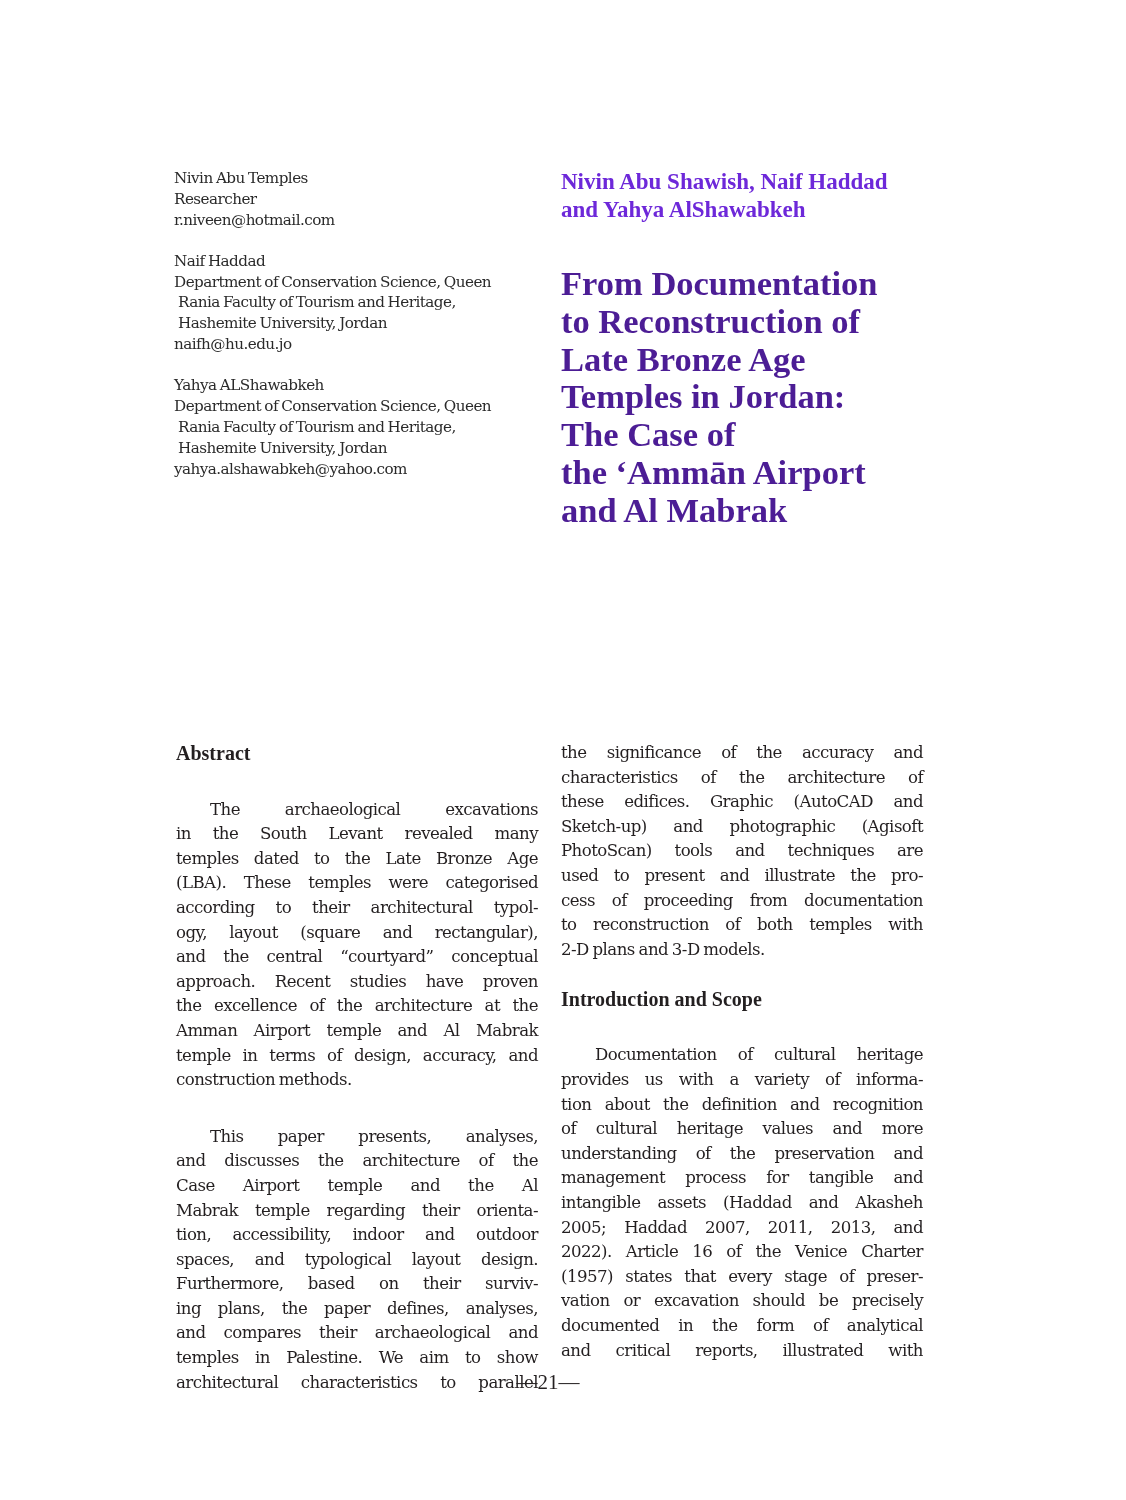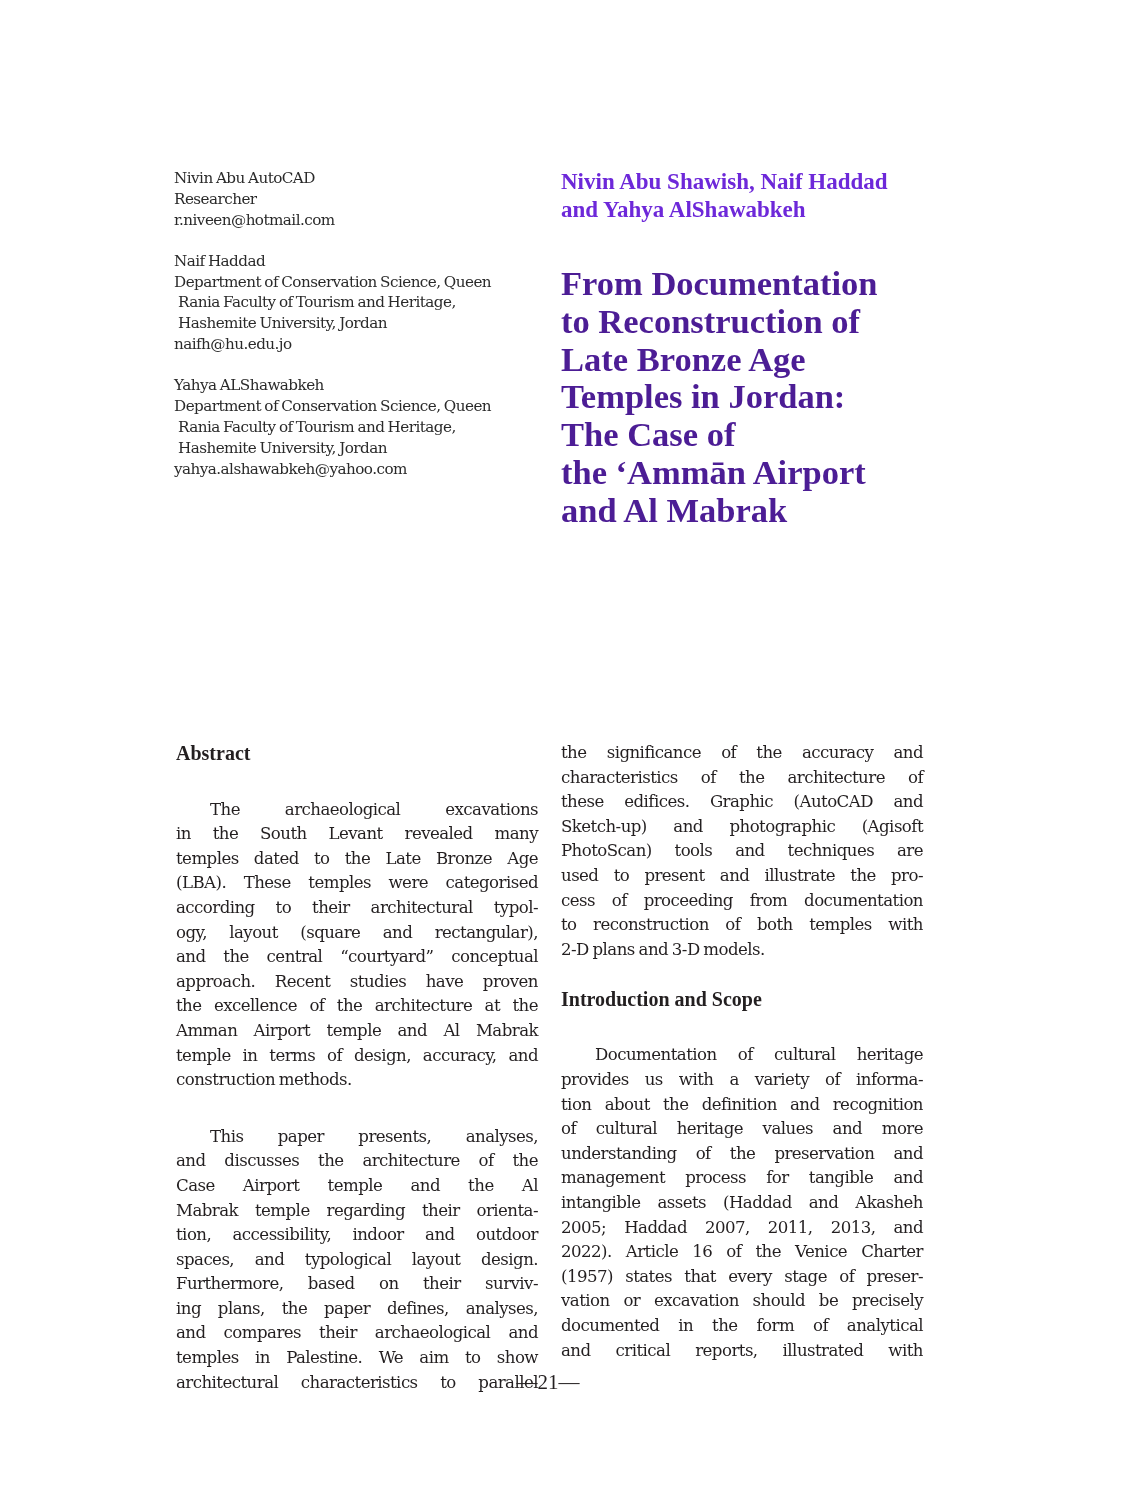--- a/index.html
+++ b/index.html
@@ -35,21 +35,21 @@
 
   
   .col .jl, .affil .line { letter-spacing: -0.55px; word-spacing: -1px; }
   .col .jl { font-size: 16.6px; }
 </style>
 </head>
 <body>
 
 <div class="affil">
   <div class="block">
-    <span class="line">Nivin Abu AutoCAD</span>
+    <span class="line">Nivin Abu Temples</span>
     <span class="line">Researcher</span>
     <span class="line">r.niveen@hotmail.com</span>
   </div>
   <div class="block">
     <span class="line">Naif Haddad</span>
     <span class="line">Department of Conservation Science, Queen</span>
     <span class="line indent">Rania Faculty of Tourism and Heritage,</span>
     <span class="line indent">Hashemite University, Jordan</span>
     <span class="line">naifh@hu.edu.jo</span>
   </div>

